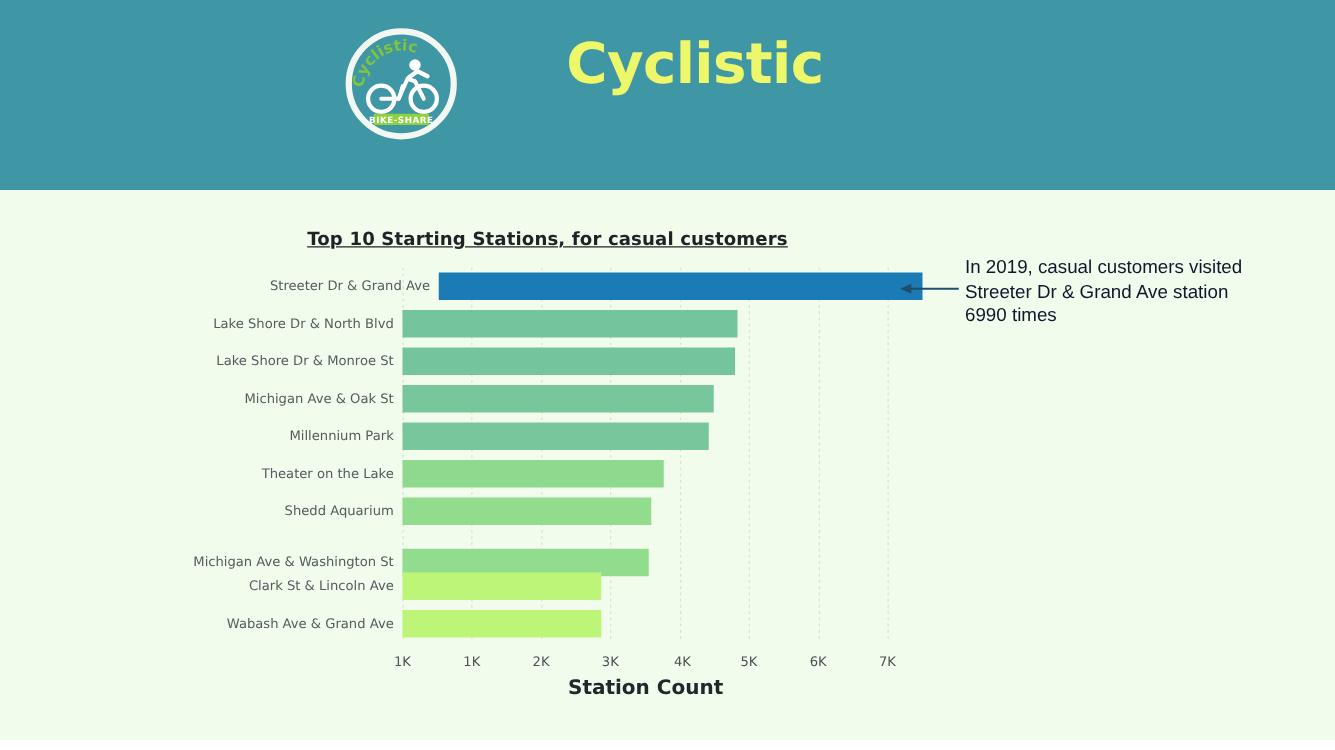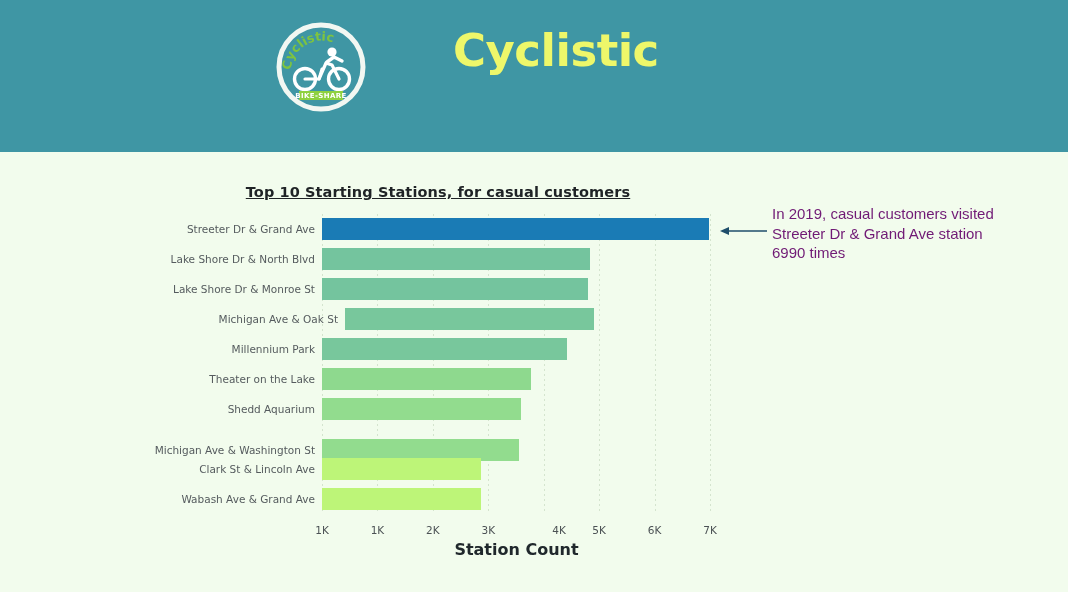--- a/index.html
+++ b/index.html
@@ -119,21 +119,21 @@
     color: #20282c;
   }
 
   
   #annotation {
     position: absolute; left: 772px; top: 52px;
     width: 290px;
     font-family: "Liberation Sans", "DejaVu Sans", sans-serif;
     font-size: 15px;
     line-height: 19.5px;
-    color: #701a75;
+    color: #0f172a;
   }
   #annot-arrow {
     position: absolute; left: 720px; top: 72px;
     width: 48px; height: 14px;
   }
   #annot-arrow svg { display: block; }
 </style>
 </head>
 <body>
 
@@ -174,33 +174,33 @@
           <div class="gridline" style="left: 0px;"></div>
           <div class="gridline" style="left: 55.4286px;"></div>
           <div class="gridline" style="left: 110.857px;"></div>
           <div class="gridline" style="left: 166.286px;"></div>
           <div class="gridline" style="left: 221.714px;"></div>
           <div class="gridline" style="left: 277.143px;"></div>
           <div class="gridline" style="left: 332.571px;"></div>
           <div class="gridline" style="left: 388px;"></div>
         </div>
       <div id="bars">
-          <div class="bar-row" style="top: 0px;">
+          <div class="bar-row" style="top: 0px; margin-left: 29px;">
             <div class="cat-label">Streeter Dr &amp; Grand Ave</div>
             <div class="bar highlight" style="width: 387.446px; background: rgb(26, 123, 181);"></div>
           </div>
           <div class="bar-row" style="top: 30px;">
             <div class="cat-label">Lake Shore Dr &amp; North Blvd</div>
             <div class="bar" style="width: 267.997px; background: rgb(116, 196, 158);"></div>
           </div>
           <div class="bar-row" style="top: 60px;">
             <div class="cat-label">Lake Shore Dr &amp; Monroe St</div>
             <div class="bar" style="width: 266.057px; background: rgb(116, 196, 158);"></div>
           </div>
-          <div class="bar-row" style="top: 90px; margin-left: 23px;">
+          <div class="bar-row" style="top: 90px;">
             <div class="cat-label">Michigan Ave &amp; Oak St</div>
             <div class="bar" style="width: 248.874px; background: rgb(120, 199, 156);"></div>
           </div>
           <div class="bar-row" style="top: 120px;">
             <div class="cat-label">Millennium Park</div>
             <div class="bar" style="width: 244.994px; background: rgb(120, 199, 156);"></div>
           </div>
           <div class="bar-row" style="top: 150px;">
             <div class="cat-label">Theater on the Lake</div>
             <div class="bar" style="width: 208.966px; background: rgb(142, 217, 142);"></div>
@@ -222,21 +222,21 @@
             <div class="bar" style="width: 158.803px; background: rgb(189, 245, 120);"></div>
           </div>
         </div>
     </div>
 
     <div id="xaxis">
         <div class="tick" style="left: 0px;">1K</div>
         <div class="tick" style="left: 55.4286px;">1K</div>
         <div class="tick" style="left: 110.857px;">2K</div>
         <div class="tick" style="left: 166.286px;">3K</div>
-        <div class="tick" style="left: 237px;">4K</div>
+        <div class="tick" style="left: 224px;">4K</div>
         <div class="tick" style="left: 277.143px; text-align: center;">5K</div>
         <div class="tick" style="left: 332.571px;">6K</div>
         <div class="tick" style="left: 388px;">7K</div>
       </div>
     <div id="xlabel">Station Count</div>
 
     <div id="annot-arrow">
       <svg width="48" height="14" viewBox="0 0 48 14" xmlns="http://www.w3.org/2000/svg">
         <line x1="4" y1="7" x2="47" y2="7" stroke="#1f4e6b" stroke-width="1.6"></line>
         <path d="M0 7 L9 3 L9 11 Z" fill="#1f4e6b"></path>

